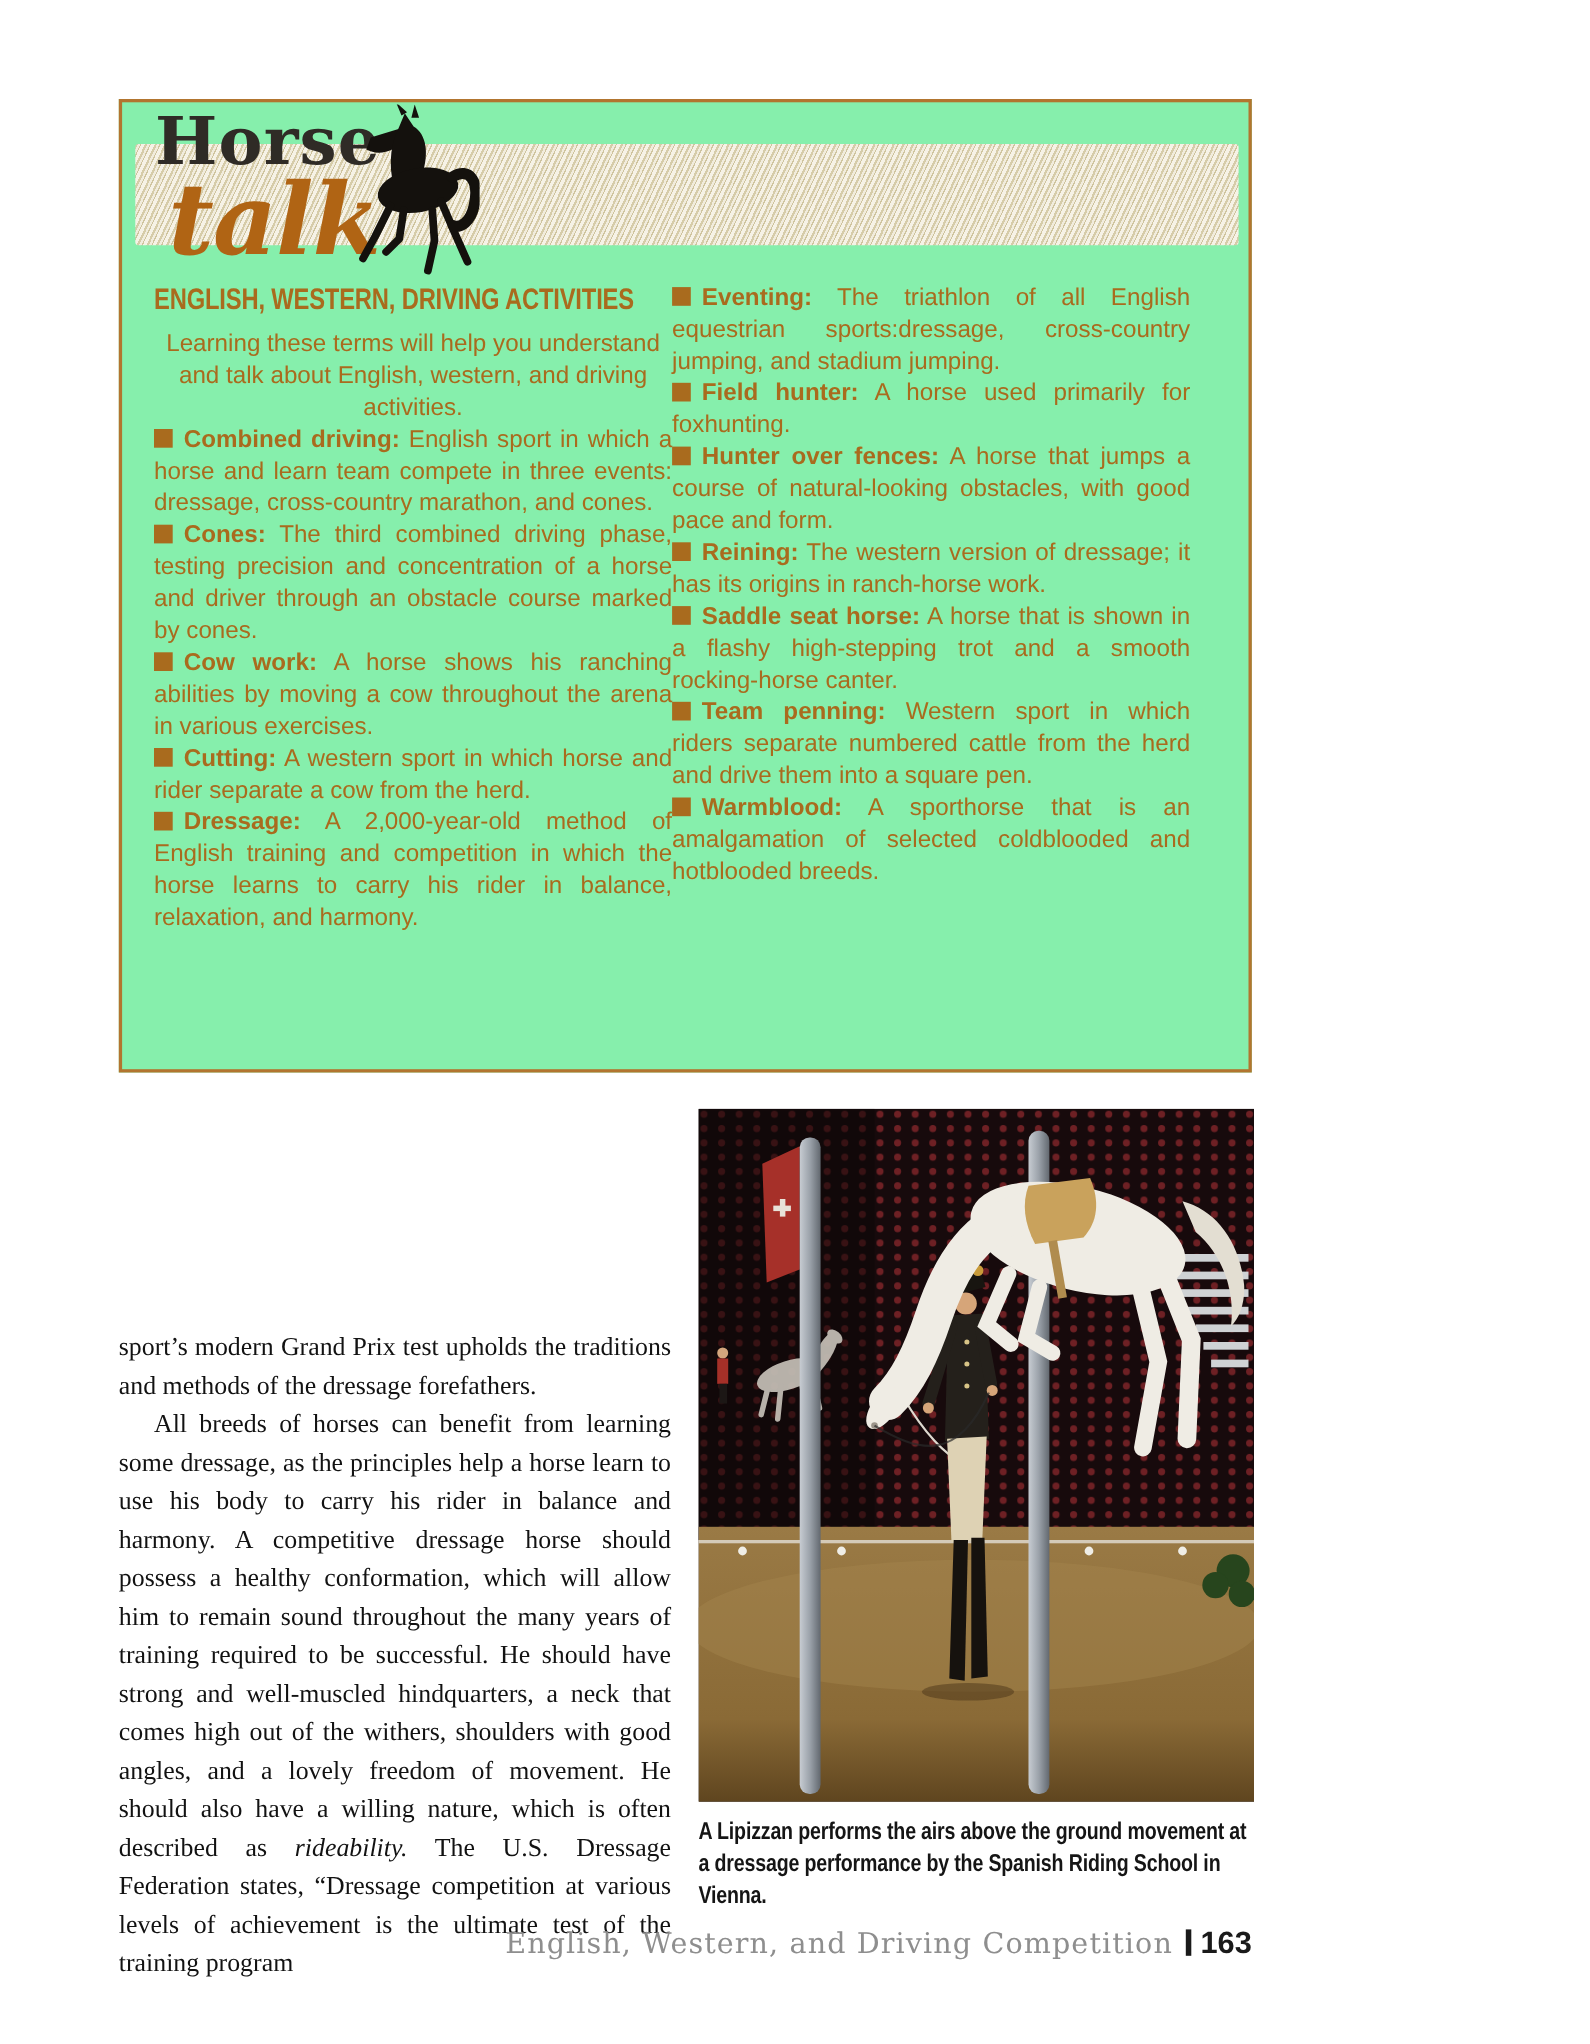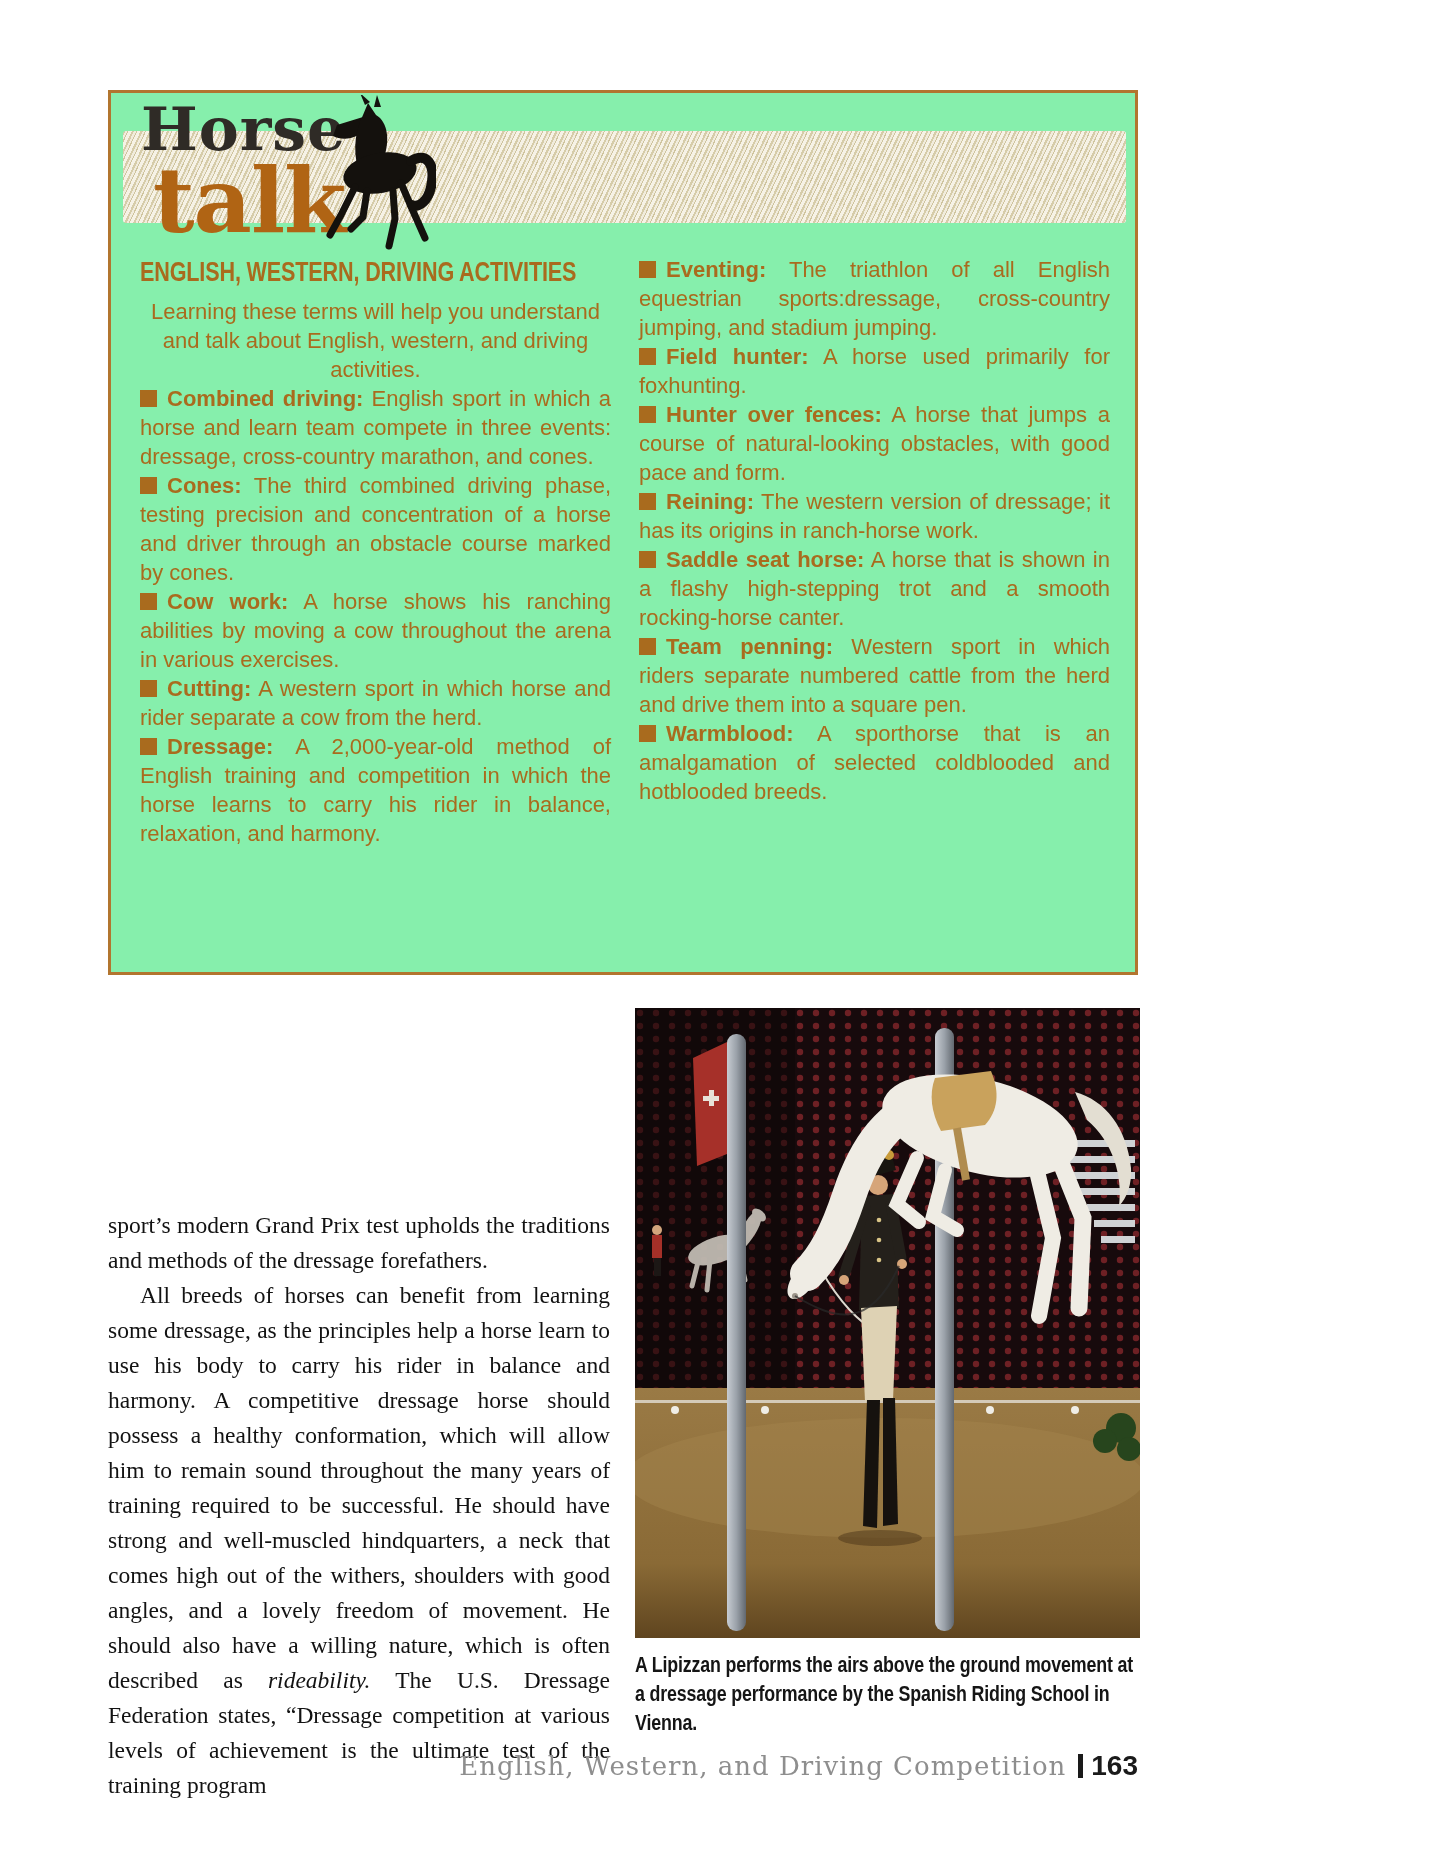--- a/index.html
+++ b/index.html
@@ -20,27 +20,27 @@
     border-radius:3px;
   }
   .logo-word-top{
     position:absolute;left:30px;top:6px;
     font-family:"DejaVu Serif",serif;font-weight:bold;font-size:60px;
     color:#2f2b26;letter-spacing:1px;line-height:1;
   }
   .logo-word-bottom{
     position:absolute;left:42px;top:62px;
     font-family:"DejaVu Serif",serif;font-weight:bold;font-size:90px;
-    color:#b06414;line-height:1;letter-spacing:-1px;
+    color:#b06414;line-height:1;letter-spacing:-1px;font-style:italic;
   }
   .logo-horse{position:absolute;left:190px;top:2px;width:135px;height:160px;}
   
   .cols{
     position:absolute;left:29px;top:162px;width:970px;
-    display:flex;gap:28px;
+    display:flex;
   }
   .col{width:471px;}
   .box-heading{
     font-size:27px;font-weight:bold;color:#a96b1e;margin:0 0 8px 0;
     white-space:nowrap;transform:scaleX(0.8);transform-origin:left top;
     letter-spacing:-0.2px;line-height:34px;
   }
   .intro{color:#a96b1e;font-size:22px;line-height:29px;margin:0;text-align:center;}
   .def{color:#a96b1e;font-size:22px;line-height:29px;text-align:justify;}
   .def:first-child{margin-top:0;}

